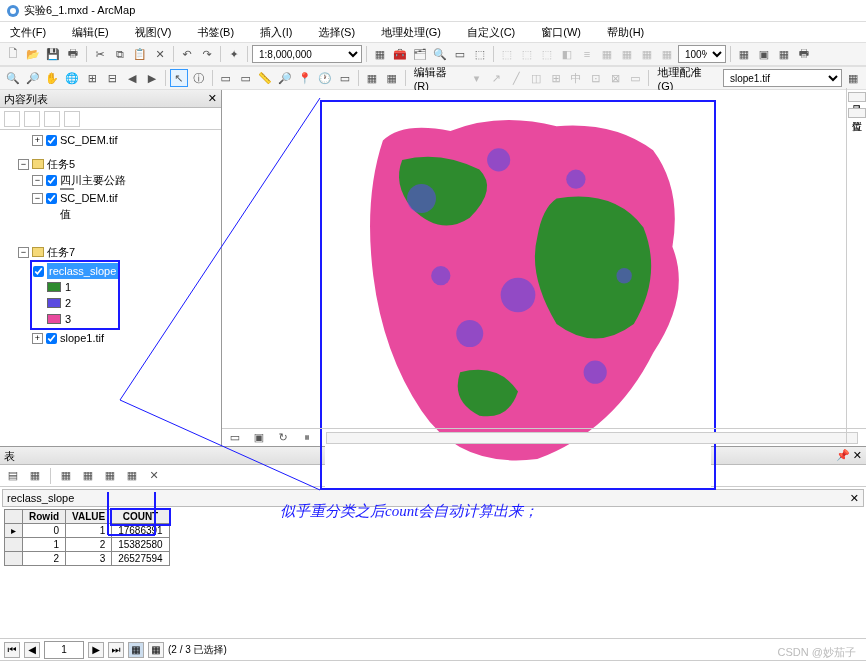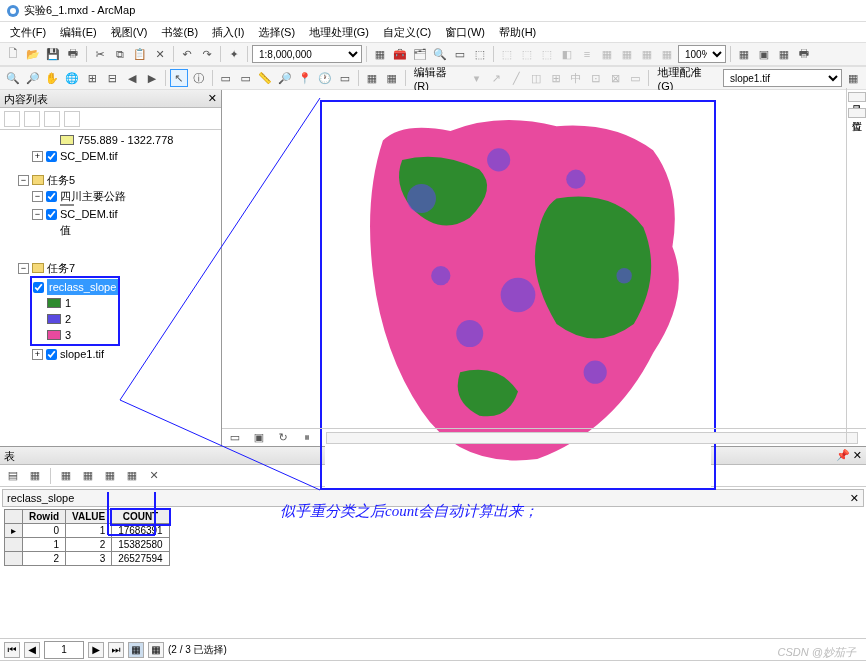--- a/index.html
+++ b/index.html
@@ -1,19 +1,19 @@
 <!DOCTYPE html>
 <html><head>
 <meta charset="utf-8">
 <style>
 * { box-sizing: border-box; margin: 0; padding: 0; font-family: "Microsoft YaHei", "SimSun", Tahoma, sans-serif; }
 body { background: #fff; font-size: 11px; color: #000; width: 866px; height: 664px; overflow: hidden; position: relative; }
 .titlebar { height: 22px; background: #fff; display: flex; align-items: center; padding: 0 6px; border-bottom: 1px solid #ddd; }
 .titlebar .icon { width: 14px; height: 14px; margin-right: 4px; }
-.menubar { height: 20px; display: flex; align-items: center; padding: 0 4px; gap: 2px; }
+.menubar { height: 20px; display: flex; align-items: center; padding: 0 4px; gap: 14px; }
 .menubar span { padding: 2px 6px; cursor: default; }
 .toolbar { height: 24px; display: flex; align-items: center; padding: 0 4px; gap: 2px; border-top: 1px solid #e0e0e0; border-bottom: 1px solid #e0e0e0; background: #f5f5f5; }
 .tb-btn { width: 18px; height: 18px; display: inline-flex; align-items: center; justify-content: center; font-size: 11px; color: #555; cursor: pointer; }
 .tb-btn.dis { color: #bbb; }
 .tb-sep { width: 1px; height: 16px; background: #ccc; margin: 0 2px; }
 .tb-combo { height: 18px; font-size: 10px; border: 1px solid #999; background: #fff; padding: 0 2px; }
 .main { display: flex; height: 356px; }
 .toc-panel { width: 222px; border-right: 1px solid #999; display: flex; flex-direction: column; }
 .toc-header { height: 18px; background: linear-gradient(#f0f0f0,#e0e0e0); border-bottom: 1px solid #bbb; padding: 2px 4px; font-size: 11px; display: flex; justify-content: space-between; }
 .toc-tabs { height: 22px; border-bottom: 1px solid #ccc; display: flex; align-items: center; gap: 4px; padding: 0 4px; }
@@ -37,21 +37,21 @@
 .table-title { height: 18px; background: #f5f5f5; border-bottom: 1px solid #bbb; padding: 2px 4px; font-size: 11px; display: flex; justify-content: space-between; border: 1px solid #bbb; margin: 2px; }
 .attr-table { border-collapse: collapse; margin: 2px 4px; font-size: 10px; }
 .attr-table th, .attr-table td { border: 1px solid #888; padding: 1px 6px; text-align: right; background: #fff; }
 .attr-table th { background: #eee; font-weight: bold; text-align: center; }
 .row-sel { width: 8px; background: #eee !important; }
 .nav-bar { height: 22px; display: flex; align-items: center; gap: 4px; padding: 0 4px; border-top: 1px solid #ccc; font-size: 10px; }
 .nav-btn { width: 16px; height: 16px; border: 1px solid #aaa; background: #f5f5f5; display: inline-flex; align-items: center; justify-content: center; }
 .bottom-tabs { height: 20px; border-top: 1px solid #ccc; display: flex; align-items: center; padding: 0 4px; }
 .bottom-tab { border: 1px solid #bbb; border-bottom: none; padding: 1px 8px; background: #fff; font-size: 10px; }
 .annotation { position: absolute; top: 502px; left: 280px; font-family: KaiTi, STKaiti, serif; font-size: 15px; color: #1a1aff; font-style: italic; }
-.csdn-mark { position: absolute; bottom: 4px; right: 10px; font-size: 11px; color: #bbb; font-style: italic; }
+.csdn-mark { position: absolute; bottom: 4px; right: 10px; font-size: 11px; color: #bbb; }
 .callout-svg { position: absolute; top: 0; left: 0; pointer-events: none; }
 .high { border: 2px solid #1a1aff; display: inline-block; }
 .grad { width: 14px; height: 30px; background: linear-gradient(#fff,#000); border: 1px solid #888; margin-right: 4px; }
 </style>
 </head>
 <body>
 
 <div class="titlebar">
   <span class="icon">
     <svg width="14" height="14">
@@ -166,24 +166,20 @@
       <span>内容列表</span>
       <span style="cursor:pointer">✕</span>
     </div>
     <div class="toc-tabs">
       <span class="toc-tab"></span>
       <span class="toc-tab"></span>
       <span class="toc-tab"></span>
       <span class="toc-tab"></span>
     </div>
     <div class="toc-tree">
-      <div class="tree-row ind4">
-          <span class="swatch" style="background:#f0f090"></span>
-          <span>755.889 - 1322.778</span>
-        </div>
       <div class="tree-row ind2">
           <span class="exp">+</span>
           <input type="checkbox" class="cb" checked="" style="">
           <span>SC_DEM.tif</span>
         </div>
 
       <div class="tree-row ind1" style="margin-top:8px">
           <span class="exp">−</span>
           <span class="folder-ico"></span>
           <span>任务5</span>

